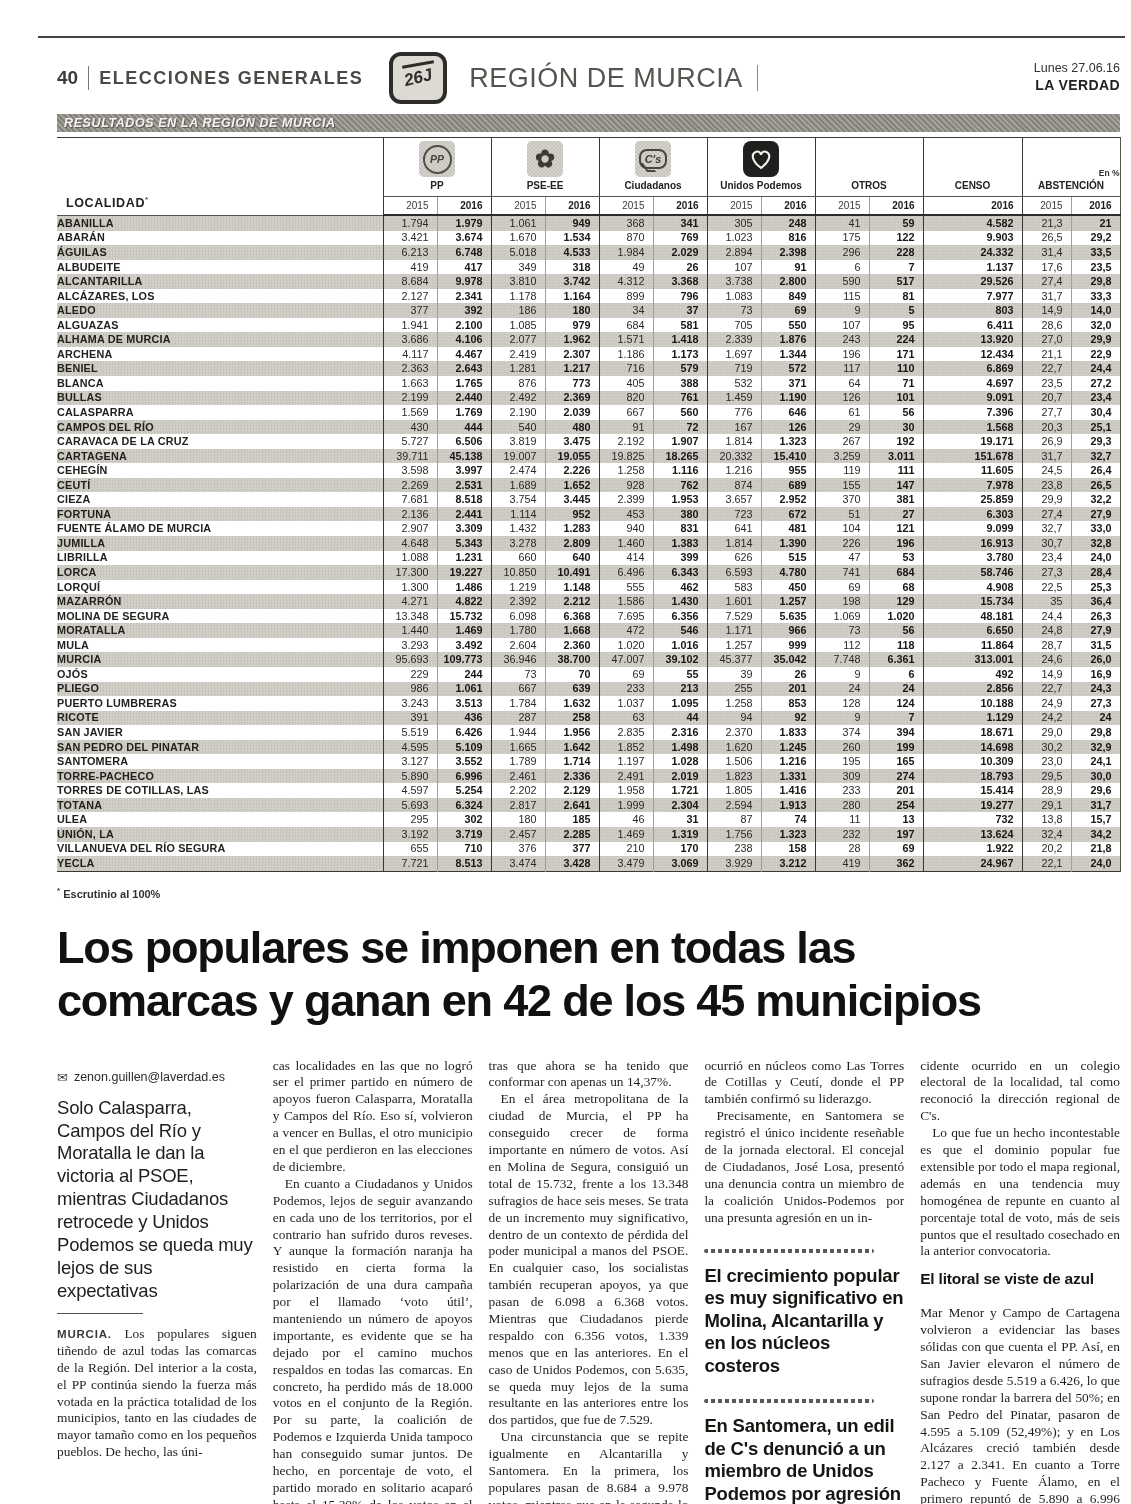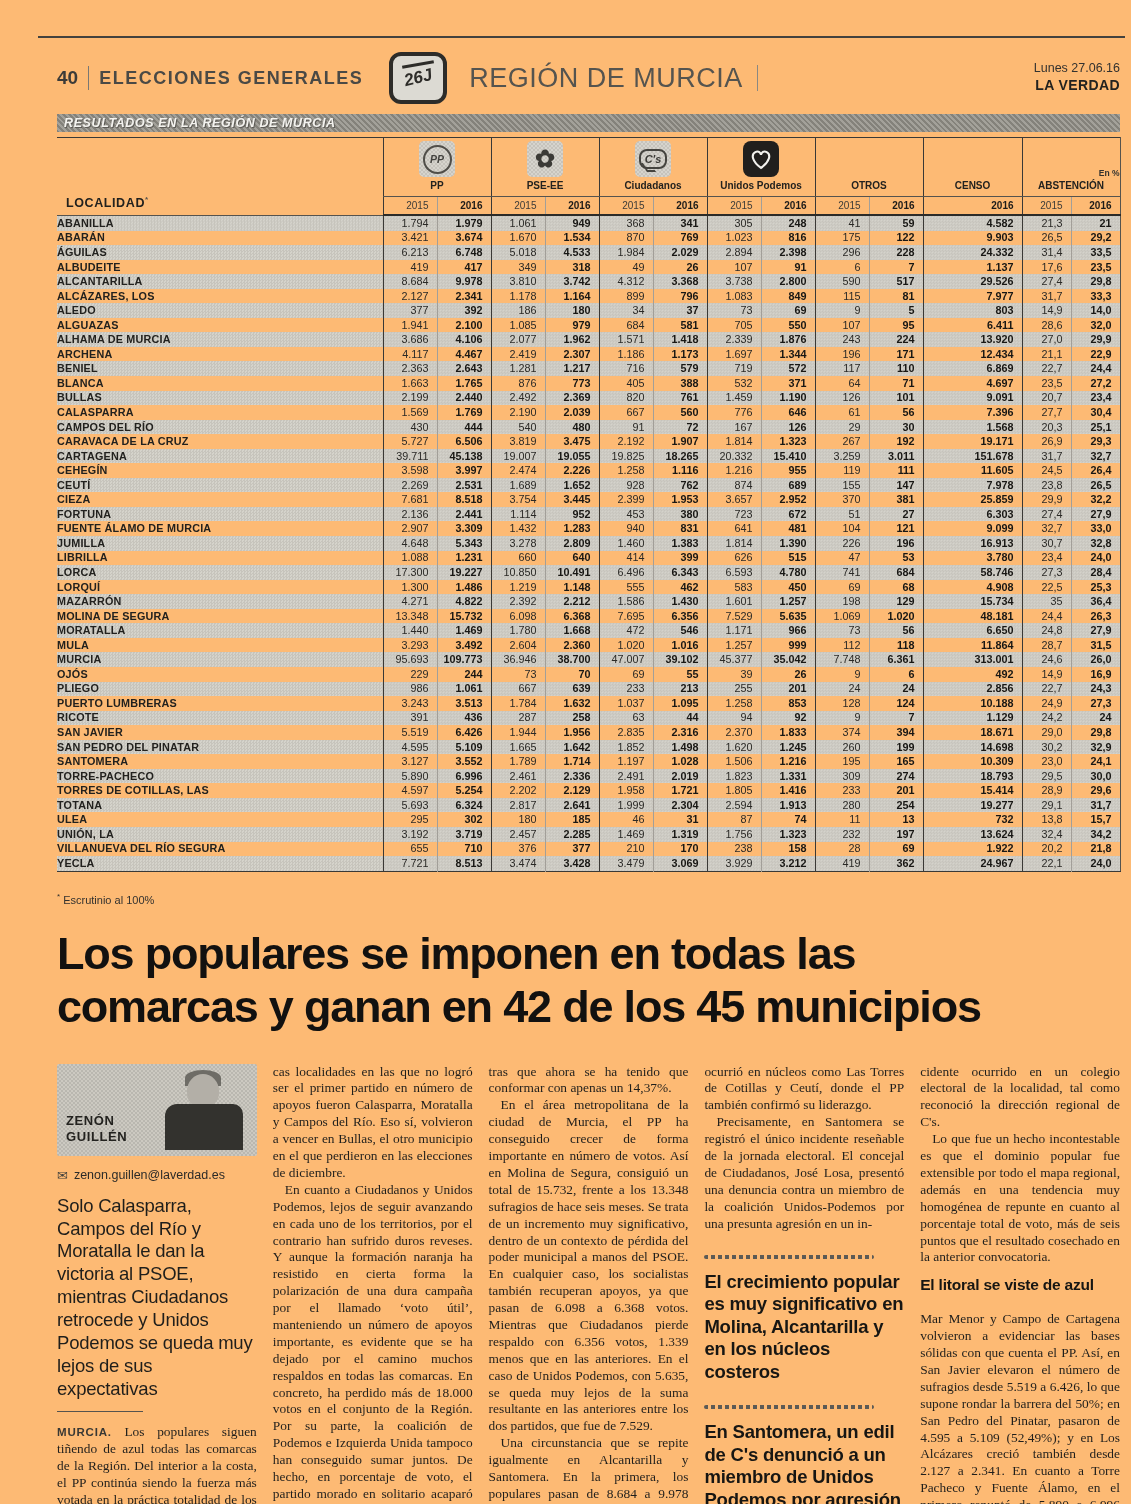--- a/index.html
+++ b/index.html
@@ -1,17 +1,17 @@
 <!DOCTYPE html>
 <html><head>
 <meta charset="utf-8">
 <style>
   html,body{margin:0;padding:0;background:#b6b4ae;}
   .page{position:relative;width:1131px;height:1504px;margin:0 auto;overflow:hidden;
-        background:#fdba74;color:#1c1c1c;font-family:"Liberation Sans",sans-serif;}
+        background:#ffffff;color:#1c1c1c;font-family:"Liberation Sans",sans-serif;}
   .inner{margin-left:57px;margin-right:11px;width:1063px;}
 
   
   .top-rule{position:absolute;top:36px;left:38px;right:6px;height:2px;background:#43423e;}
   .masthead-row{display:flex;align-items:center;padding-top:52px;}
   .mh-left{display:flex;align-items:center;gap:10px;}
   .pgnum{font-size:19px;font-weight:bold;color:#3c3b38;}
   .mh-sep{width:1px;height:24px;background:#7a7873;}
   .section-title{font-size:18px;font-weight:bold;letter-spacing:1.5px;color:#4a4945;}
   .logo26j{width:50px;height:44px;border:4px solid #2d2c29;border-radius:12px;margin-left:26px;
@@ -53,21 +53,21 @@
   .logo-up{background:#211f1d;border-radius:8px;}
   .h-years th{height:17px;border-bottom:2px solid #2c2b28;font-size:10px;text-align:right;padding-right:8px;}
   .y15{font-weight:normal;color:#3c3b38;}
   .y16{font-weight:bold;color:#1c1b19;}
   .results tbody td{height:14.55px;font-size:10.8px;line-height:1;white-space:nowrap;overflow:hidden;}
   .results tbody tr.shade td{background-color:#d5d3cb;
       background-image:repeating-conic-gradient(rgba(130,128,122,.18) 0% 25%,rgba(0,0,0,0) 0% 50%);background-size:3px 3px;}
   td.c-loc{text-align:left;padding-left:0;font-weight:bold;font-size:10.3px;letter-spacing:.2px;color:#22211e;}
   td.c-num{text-align:right;padding-right:8px;color:#2a2926;}
   td.c-num.b{font-weight:bold;color:#181714;}
-  .footnote{font-size:11px;color:#33322f;margin-top:20px;}
+  .footnote{font-size:11px;color:#33322f;margin-top:14px;font-weight:bold;}
   .footnote sup{font-size:8px;}
 
   
   .headline{margin-top:22px;font-weight:800;font-size:45px;line-height:1.18;letter-spacing:-1.2px;
             color:#121110;font-family:"Liberation Sans",sans-serif;}
 
   
   .article{display:grid;grid-template-columns:repeat(5,1fr);column-gap:16px;margin-top:28px;height:446px;overflow:hidden;}
   .byline-card{position:relative;height:92px;border-radius:2px;background-color:#ccc9c1;
       background-image:repeating-conic-gradient(rgba(120,118,112,.22) 0% 25%,rgba(0,0,0,0) 0% 50%);background-size:4px 4px;}
@@ -922,28 +922,20 @@
 
     <div class="footnote"><sup>*</sup> <span>Escrutinio al 100%</span></div>
 
     <h1 class="headline">
       <span>Los populares se imponen en todas las</span><br>
       <span>comarcas y ganan en 42 de los 45 municipios</span>
     </h1>
 
     <section class="article">
       <div class="col">
-        <div class="byline-card">
-          <div class="author">ZENÓN GUILLÉN</div>
-          <div class="photo">
-            <div class="photo-hair"></div>
-            <div class="photo-head"></div>
-            <div class="photo-body"></div>
-          </div>
-        </div>
         <div class="email">
           <span class="env">✉</span>
           <span>zenon.guillen@laverdad.es</span>
         </div>
         <div class="standfirst">Solo Calasparra, Campos del Río y Moratalla le dan la victoria al PSOE, mientras Ciudadanos retrocede y Unidos Podemos se queda muy lejos de sus expectativas</div>
         <div class="sf-rule"></div>
         <p class="body"><span class="leadin">MURCIA.</span> <span>Los populares siguen tiñendo de azul todas las comarcas de la Región. Del interior a la costa, el PP continúa siendo la fuerza más votada en la práctica totalidad de los municipios, tanto en las ciudades de mayor tamaño como en los pequeños pueblos. De hecho, las úni-</span></p>
       </div>
 
       <div class="col">

